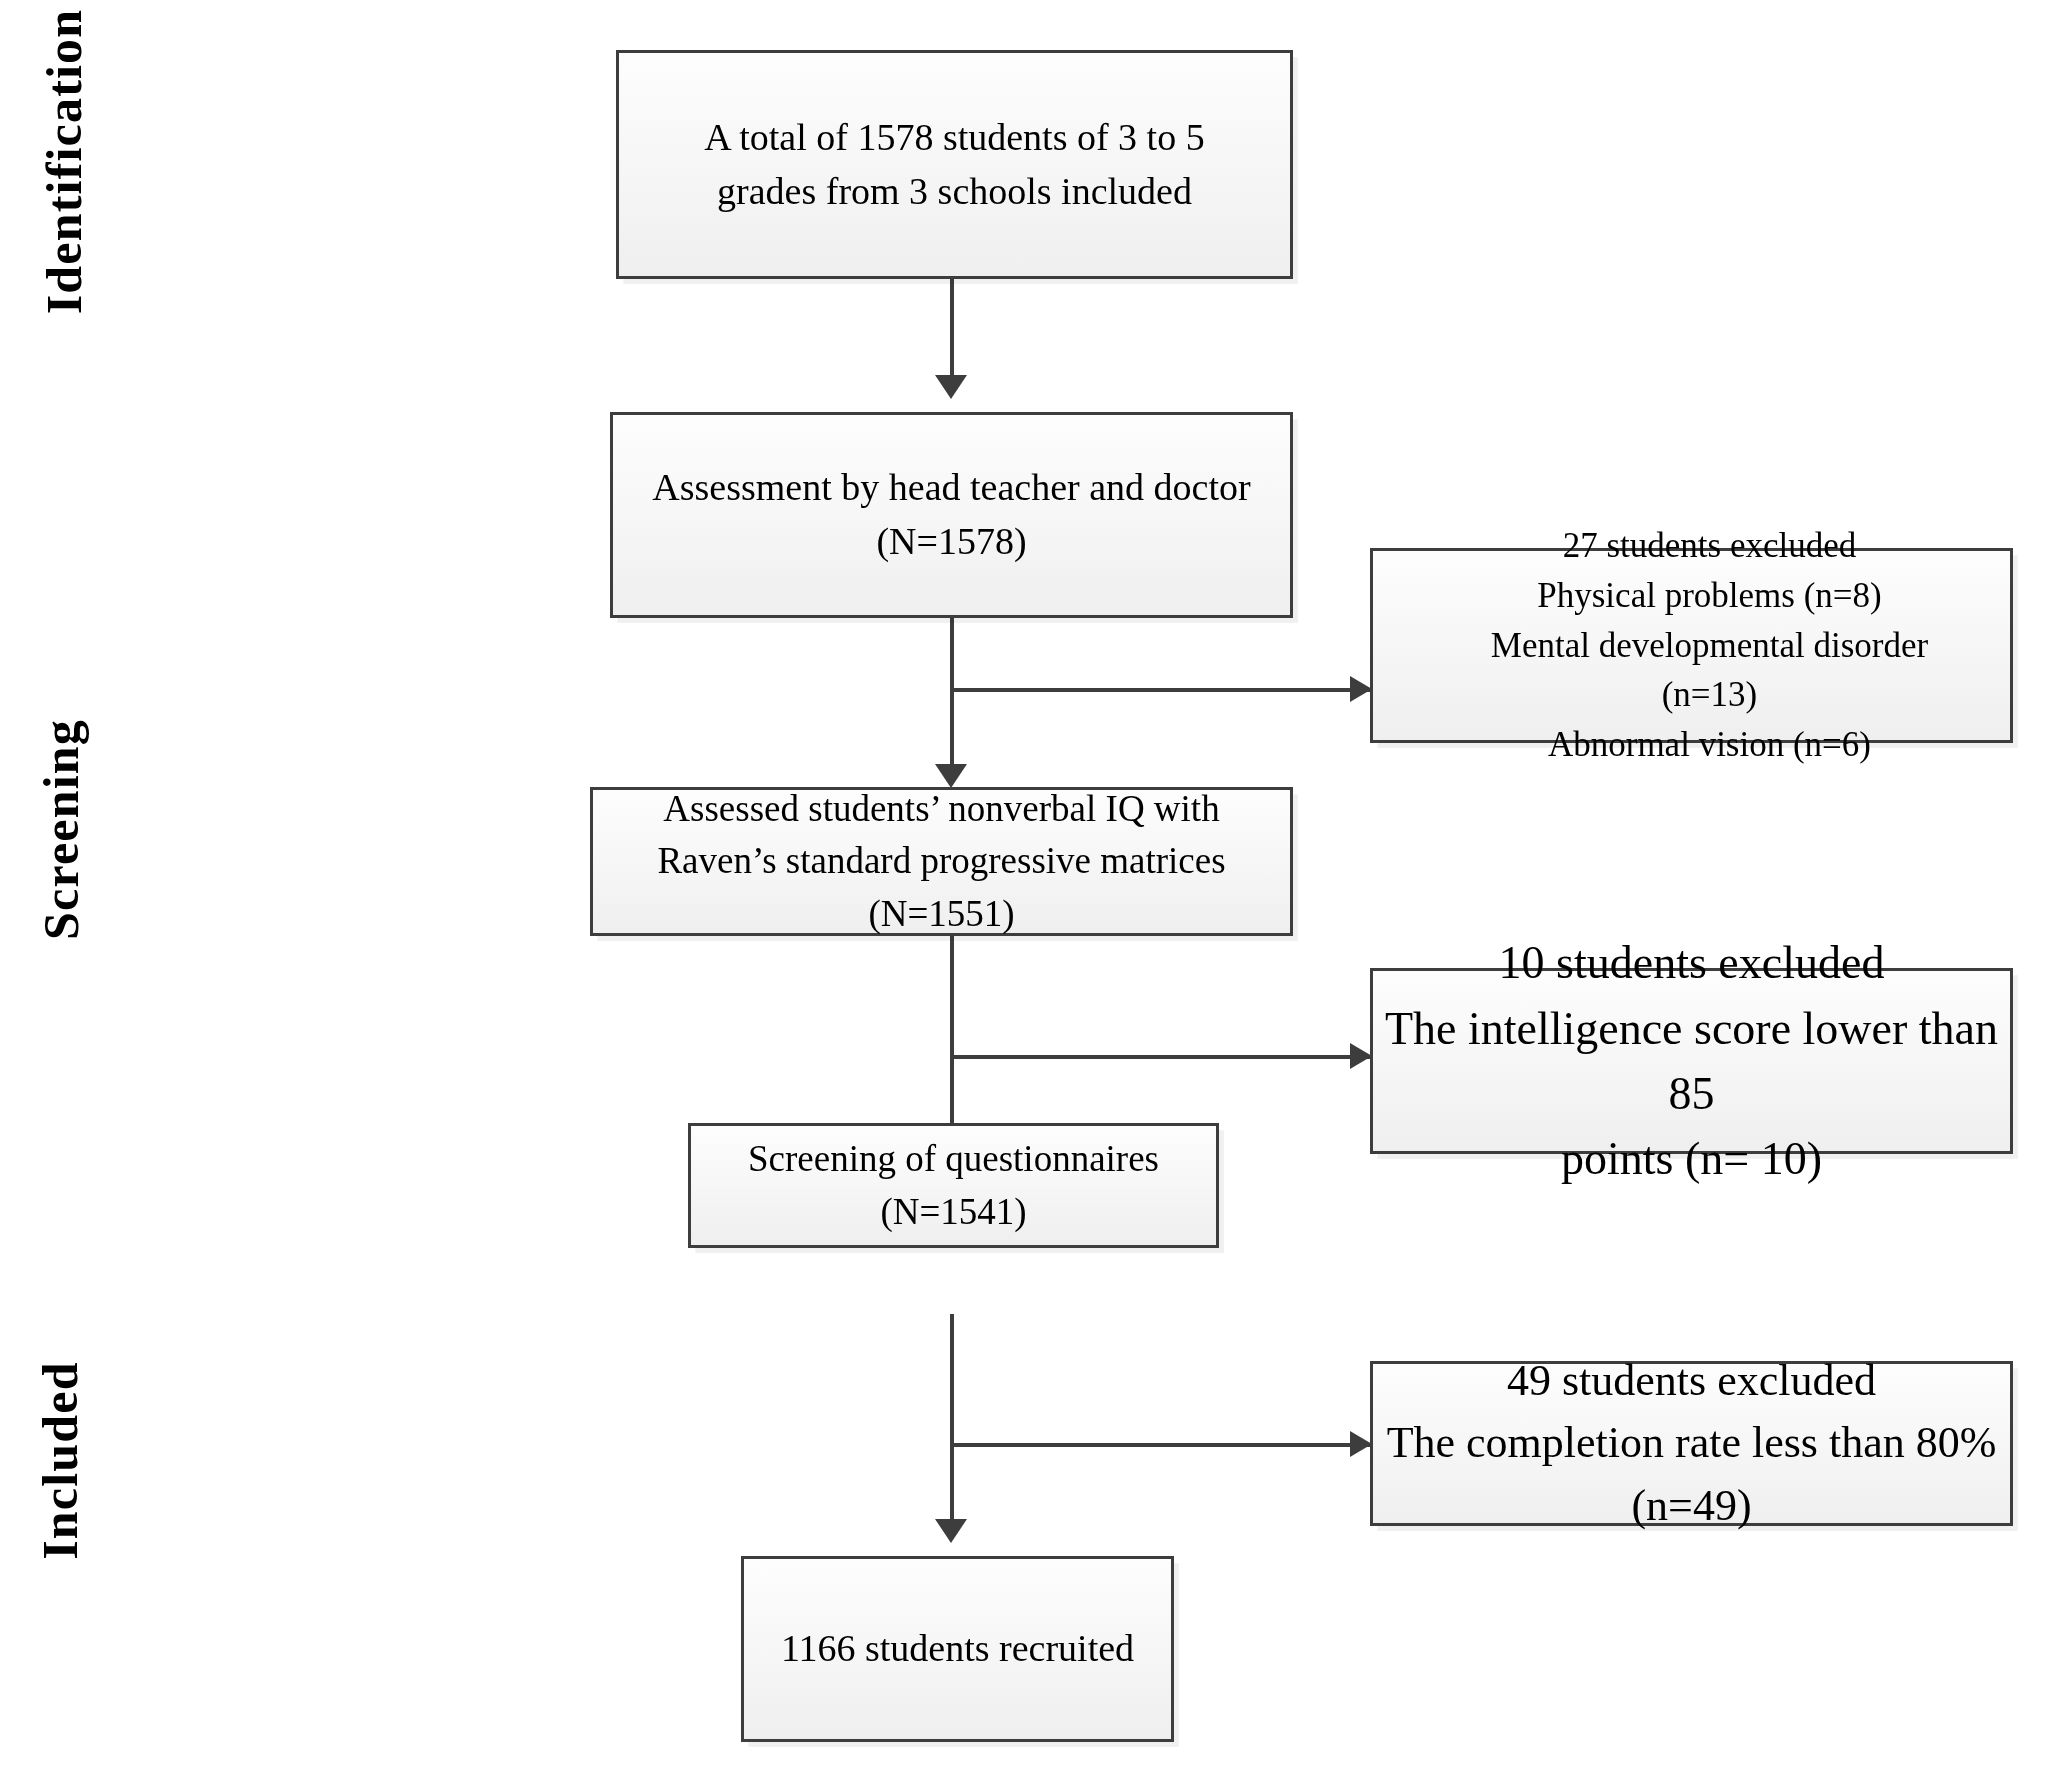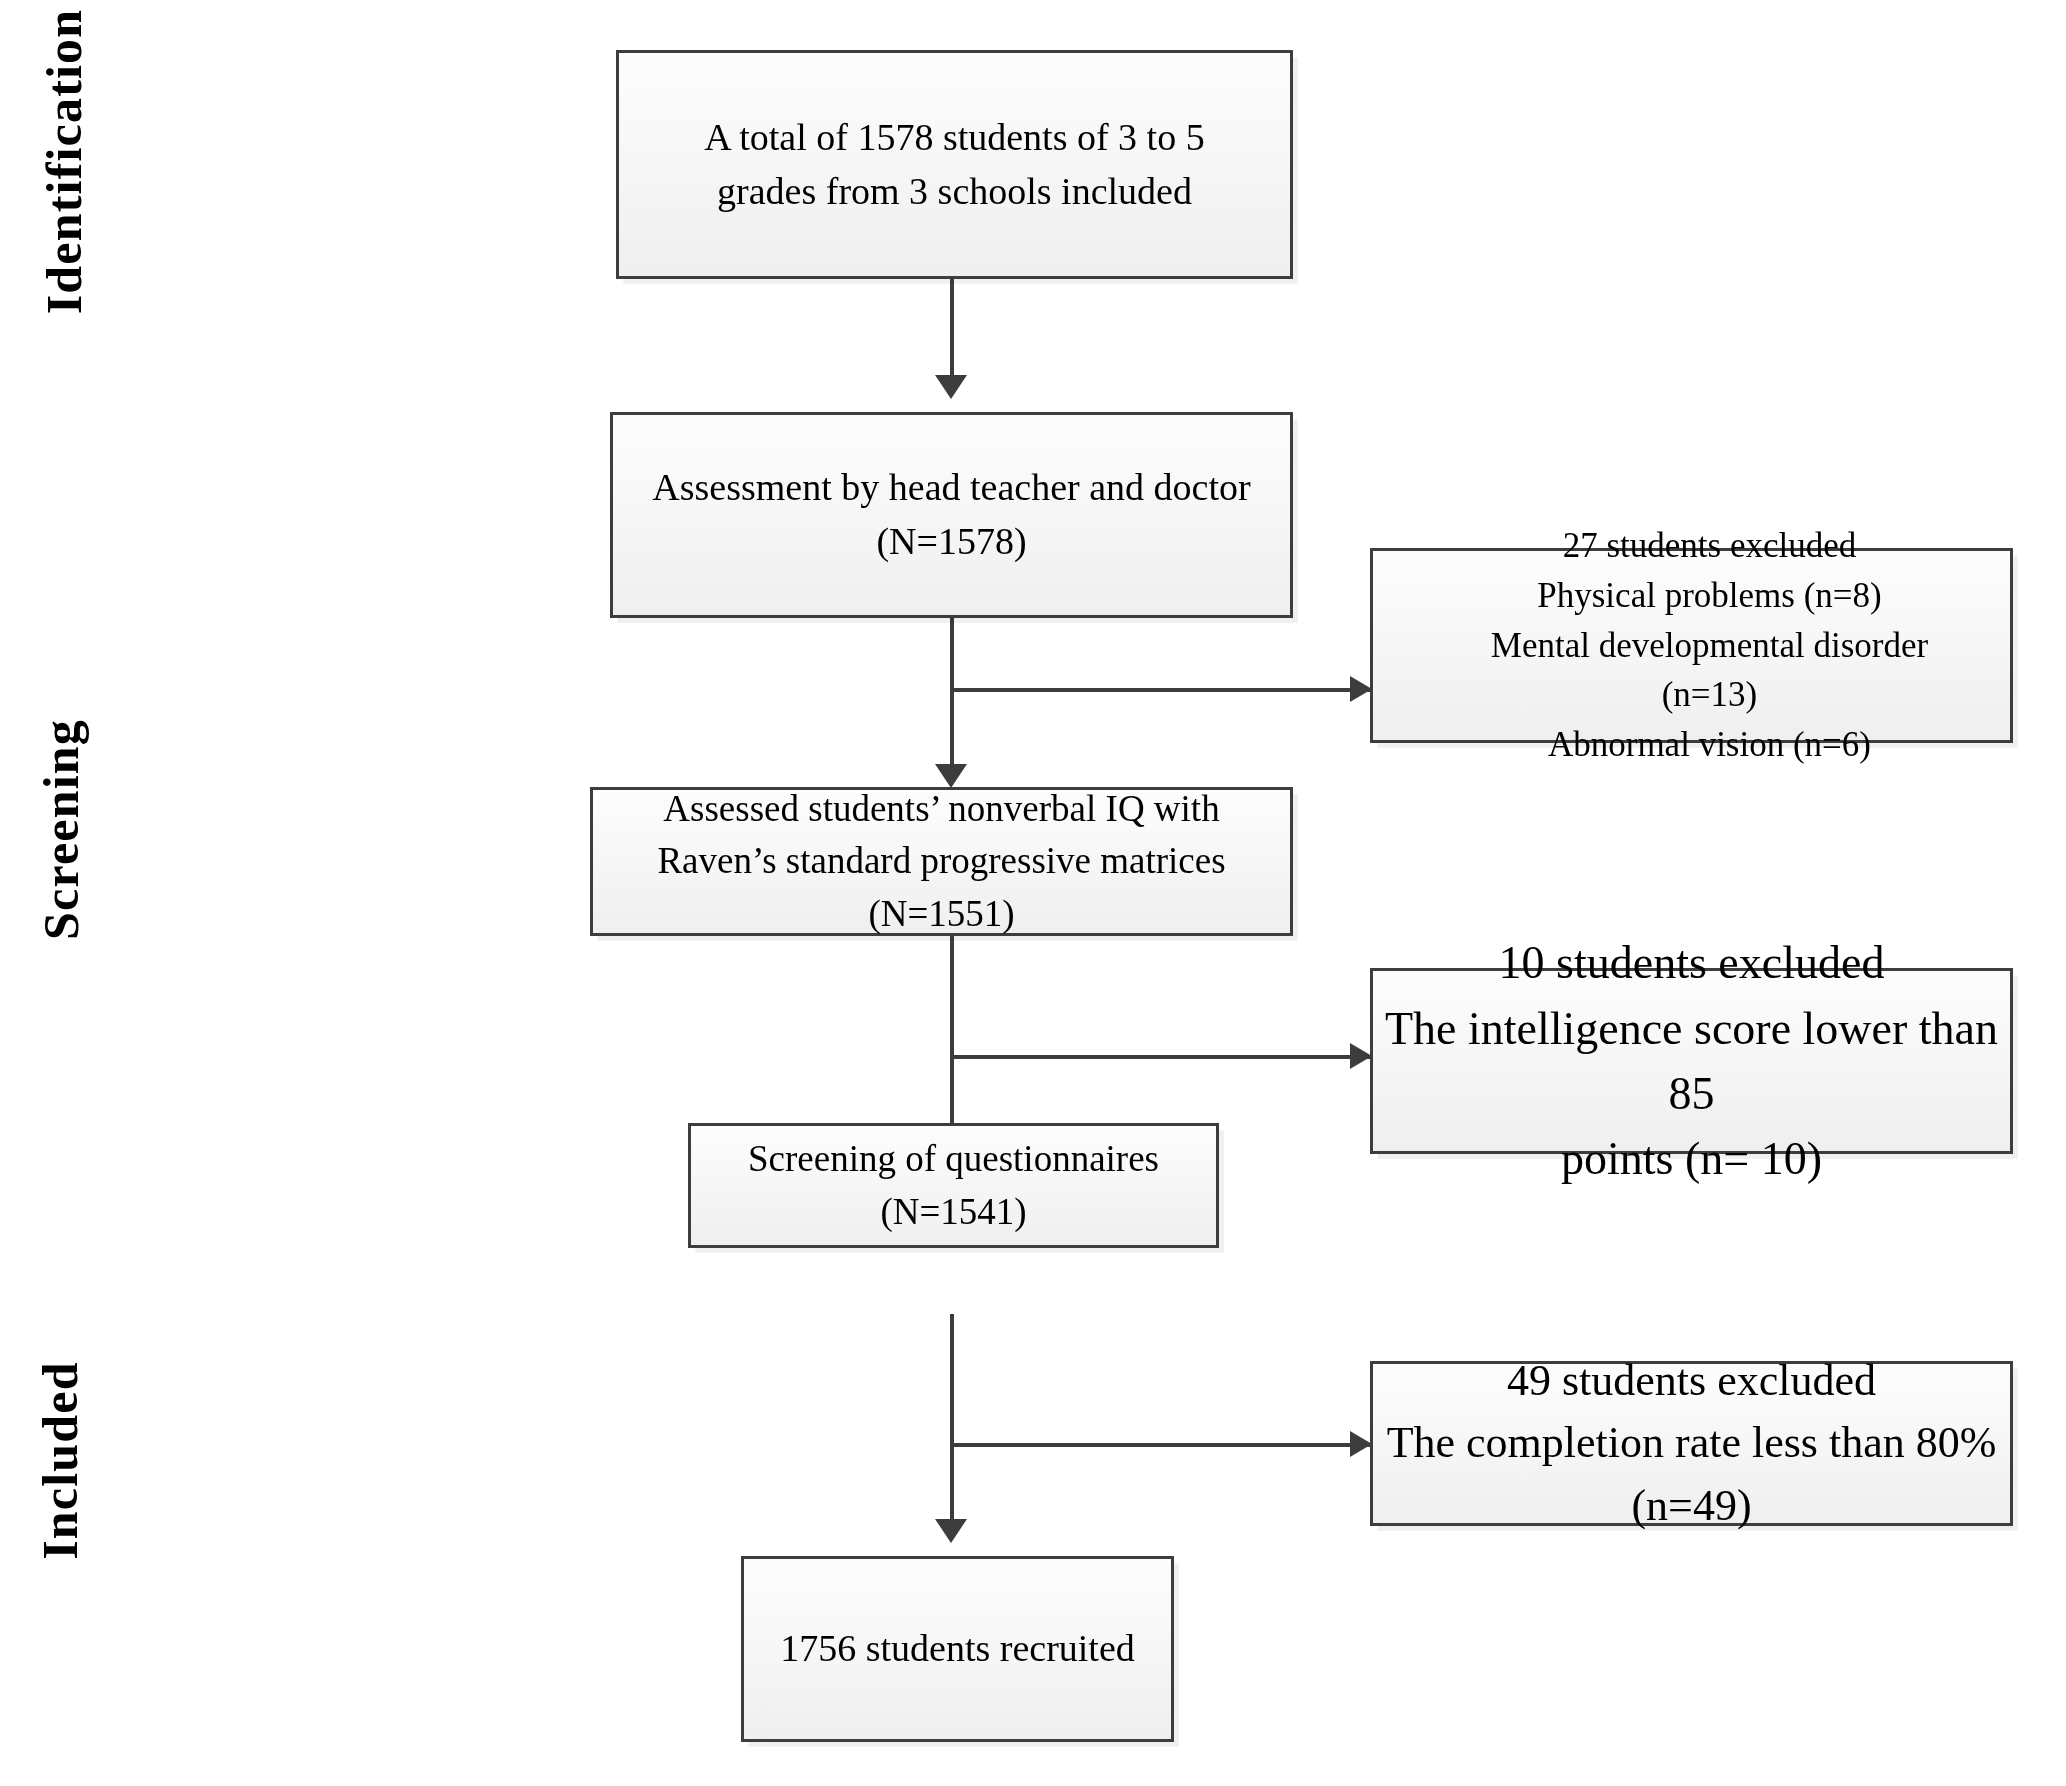--- a/index.html
+++ b/index.html
@@ -123,21 +123,21 @@
 Raven’s standard progressive matrices
 (N=1551)</span>
   </div>
 
   <div class="flow-box" style="left:688px; top:1123px; width:531px; height:125px; font-size:37px;">
     <span class="box-text">Screening of questionnaires
 (N=1541)</span>
   </div>
 
   <div class="flow-box" style="left:741px; top:1556px; width:433px; height:186px; font-size:38px;">
-    <span class="box-text">1756 students recruited</span>
+    <span class="box-text">1166 students recruited</span>
   </div>
 
   <div class="flow-box" style="left:1370px; top:548px; width:643px; height:195px; font-size:35px;padding-left:36px;">
     <span class="box-text">27 students excluded
 Physical problems (n=8)
 Mental developmental disorder
 (n=13)
 Abnormal vision (n=6)</span>
   </div>
 

